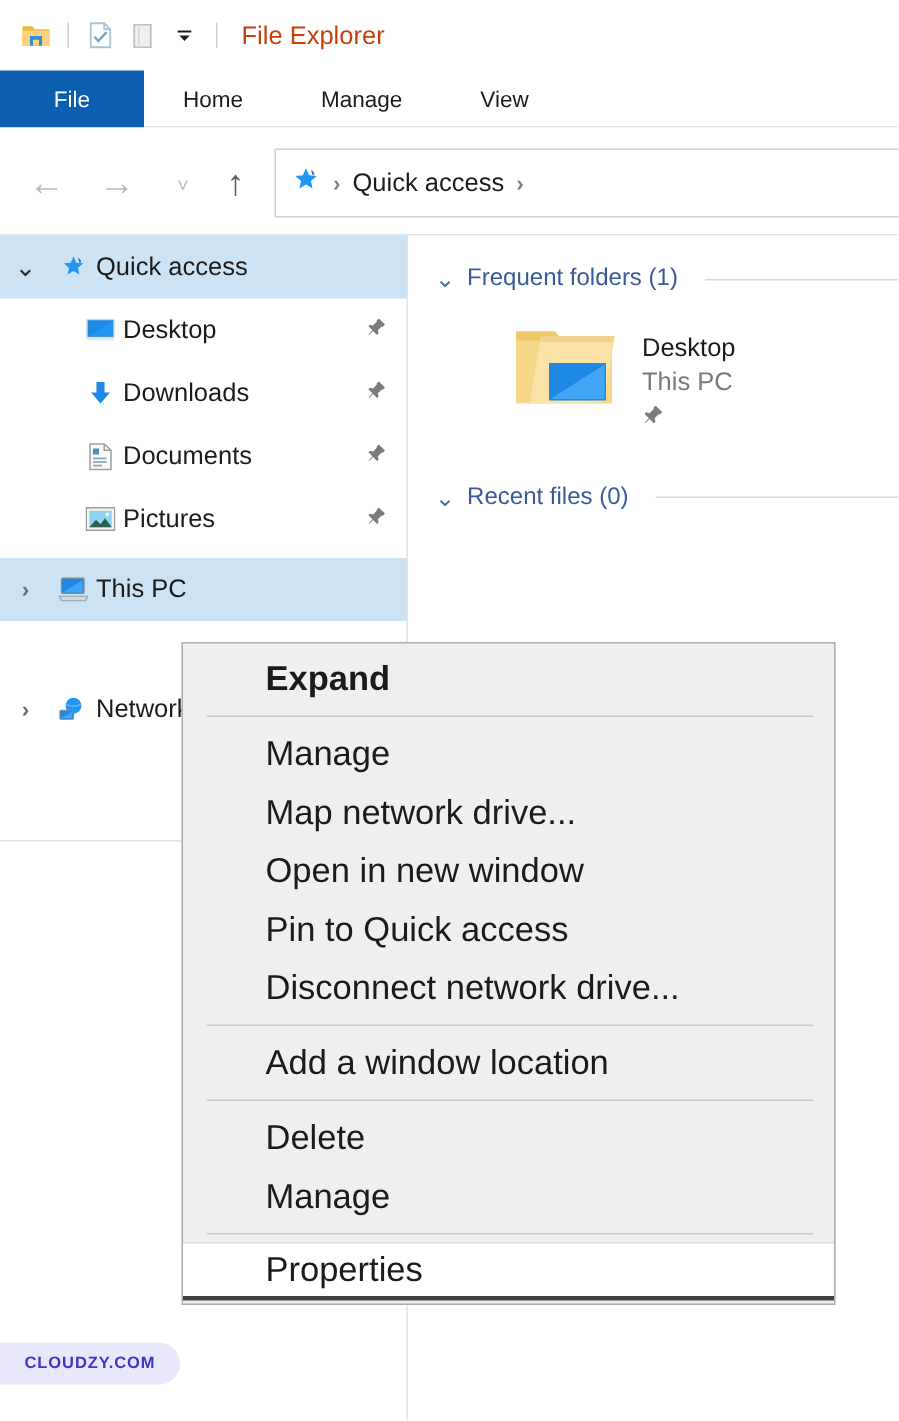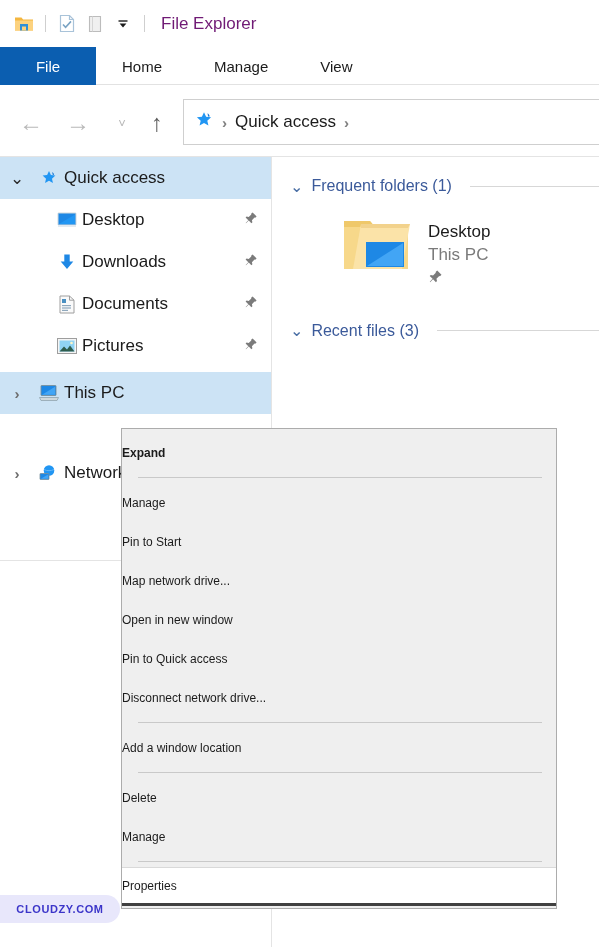--- a/index.html
+++ b/index.html
@@ -15,21 +15,21 @@
   
   .titlebar {
     position: absolute; left: 0; top: 0; width: 599px; height: 47px;
     background: #ffffff;
     display: flex; align-items: center;
   }
   .qat { display: flex; align-items: center; padding-left: 10px; gap: 0px; }
   .qat-icon { width: 28px; height: 28px; display: flex; align-items: center; justify-content: center; }
   .qat-sep { width: 1px; height: 17px; background: #cfcfcf; margin: 0 7px; }
   .title-text {
-    font-size: 17px; color: #701a75; margin-left: 9px; white-space: nowrap;
+    font-size: 17px; color: #c2410c; margin-left: 9px; white-space: nowrap;
   }
 
   
   .ribbon {
     position: absolute; left: 0; top: 47px; width: 594px; height: 38px;
     background: #ffffff;
     display: flex; align-items: stretch;
   }
   .tab {
     display: flex; align-items: center; justify-content: center;
@@ -119,21 +119,21 @@
   .tile-pin { margin-top: 2px; }
 
   
   .ctxmenu {
     position: absolute; left: 121px; top: 428px; width: 436px;
     background: #efefef; border: 1px solid #acacac;
     padding: 4px 0 2px 0;
   }
   .ctx-item {
     height: 39px; display: flex; align-items: center;
-    font-size: 12px; color: #1b1b1b; white-space: nowrap;
+    padding-left: 55px; font-size: 23px; color: #1b1b1b; white-space: nowrap;
   }
   .ctx-item.bold { font-weight: bold; }
   .ctx-item.hover {
     background: #ffffff; border-top: 1px solid #d9d9d9; border-bottom: 3px solid #404040;
   }
   .ctx-sep { height: 1px; background: #c9c9c9; margin: 5px 14px 5px 16px; }
 
   
   .watermark {
     position: absolute; left: 0; top: 895px; width: 120px; height: 28px;
@@ -357,31 +357,30 @@
         <div class="tile-pin">
           <svg width="15" height="15" viewBox="0 0 14 14">
             <path d="M8.6 1.4l4 4-1.4 1.4-.7-.2-2.6 2.6.5 2.1-1 1-2.7-2.7L2 12.3l-.3-.3 2.6-2.8L1.6 6.5l1-1 2.1.5 2.6-2.6-.2-.7z" fill="#7b7b7b"></path>
           </svg>
         </div>
       </span>
     </div>
 
     <div class="group-header" style="margin-top:26px">
       <span class="gh-chev">⌄</span>
-      <span class="gh-label">Recent files (3)</span>
+      <span class="gh-label">Recent files (0)</span>
       <span class="gh-line"></span>
     </div>
 
   </div>
 
   <div class="ctxmenu">
     <div class="ctx-item bold">Expand</div>
     <div class="ctx-sep"></div>
     <div class="ctx-item">Manage</div>
-    <div class="ctx-item">Pin to Start</div>
     <div class="ctx-item">Map network drive...</div>
     <div class="ctx-item">Open in new window</div>
     <div class="ctx-item">Pin to Quick access</div>
     <div class="ctx-item">Disconnect network drive...</div>
     <div class="ctx-sep"></div>
     <div class="ctx-item">Add a window location</div>
     <div class="ctx-sep"></div>
     <div class="ctx-item">Delete</div>
     <div class="ctx-item">Manage</div>
     <div class="ctx-sep"></div>

